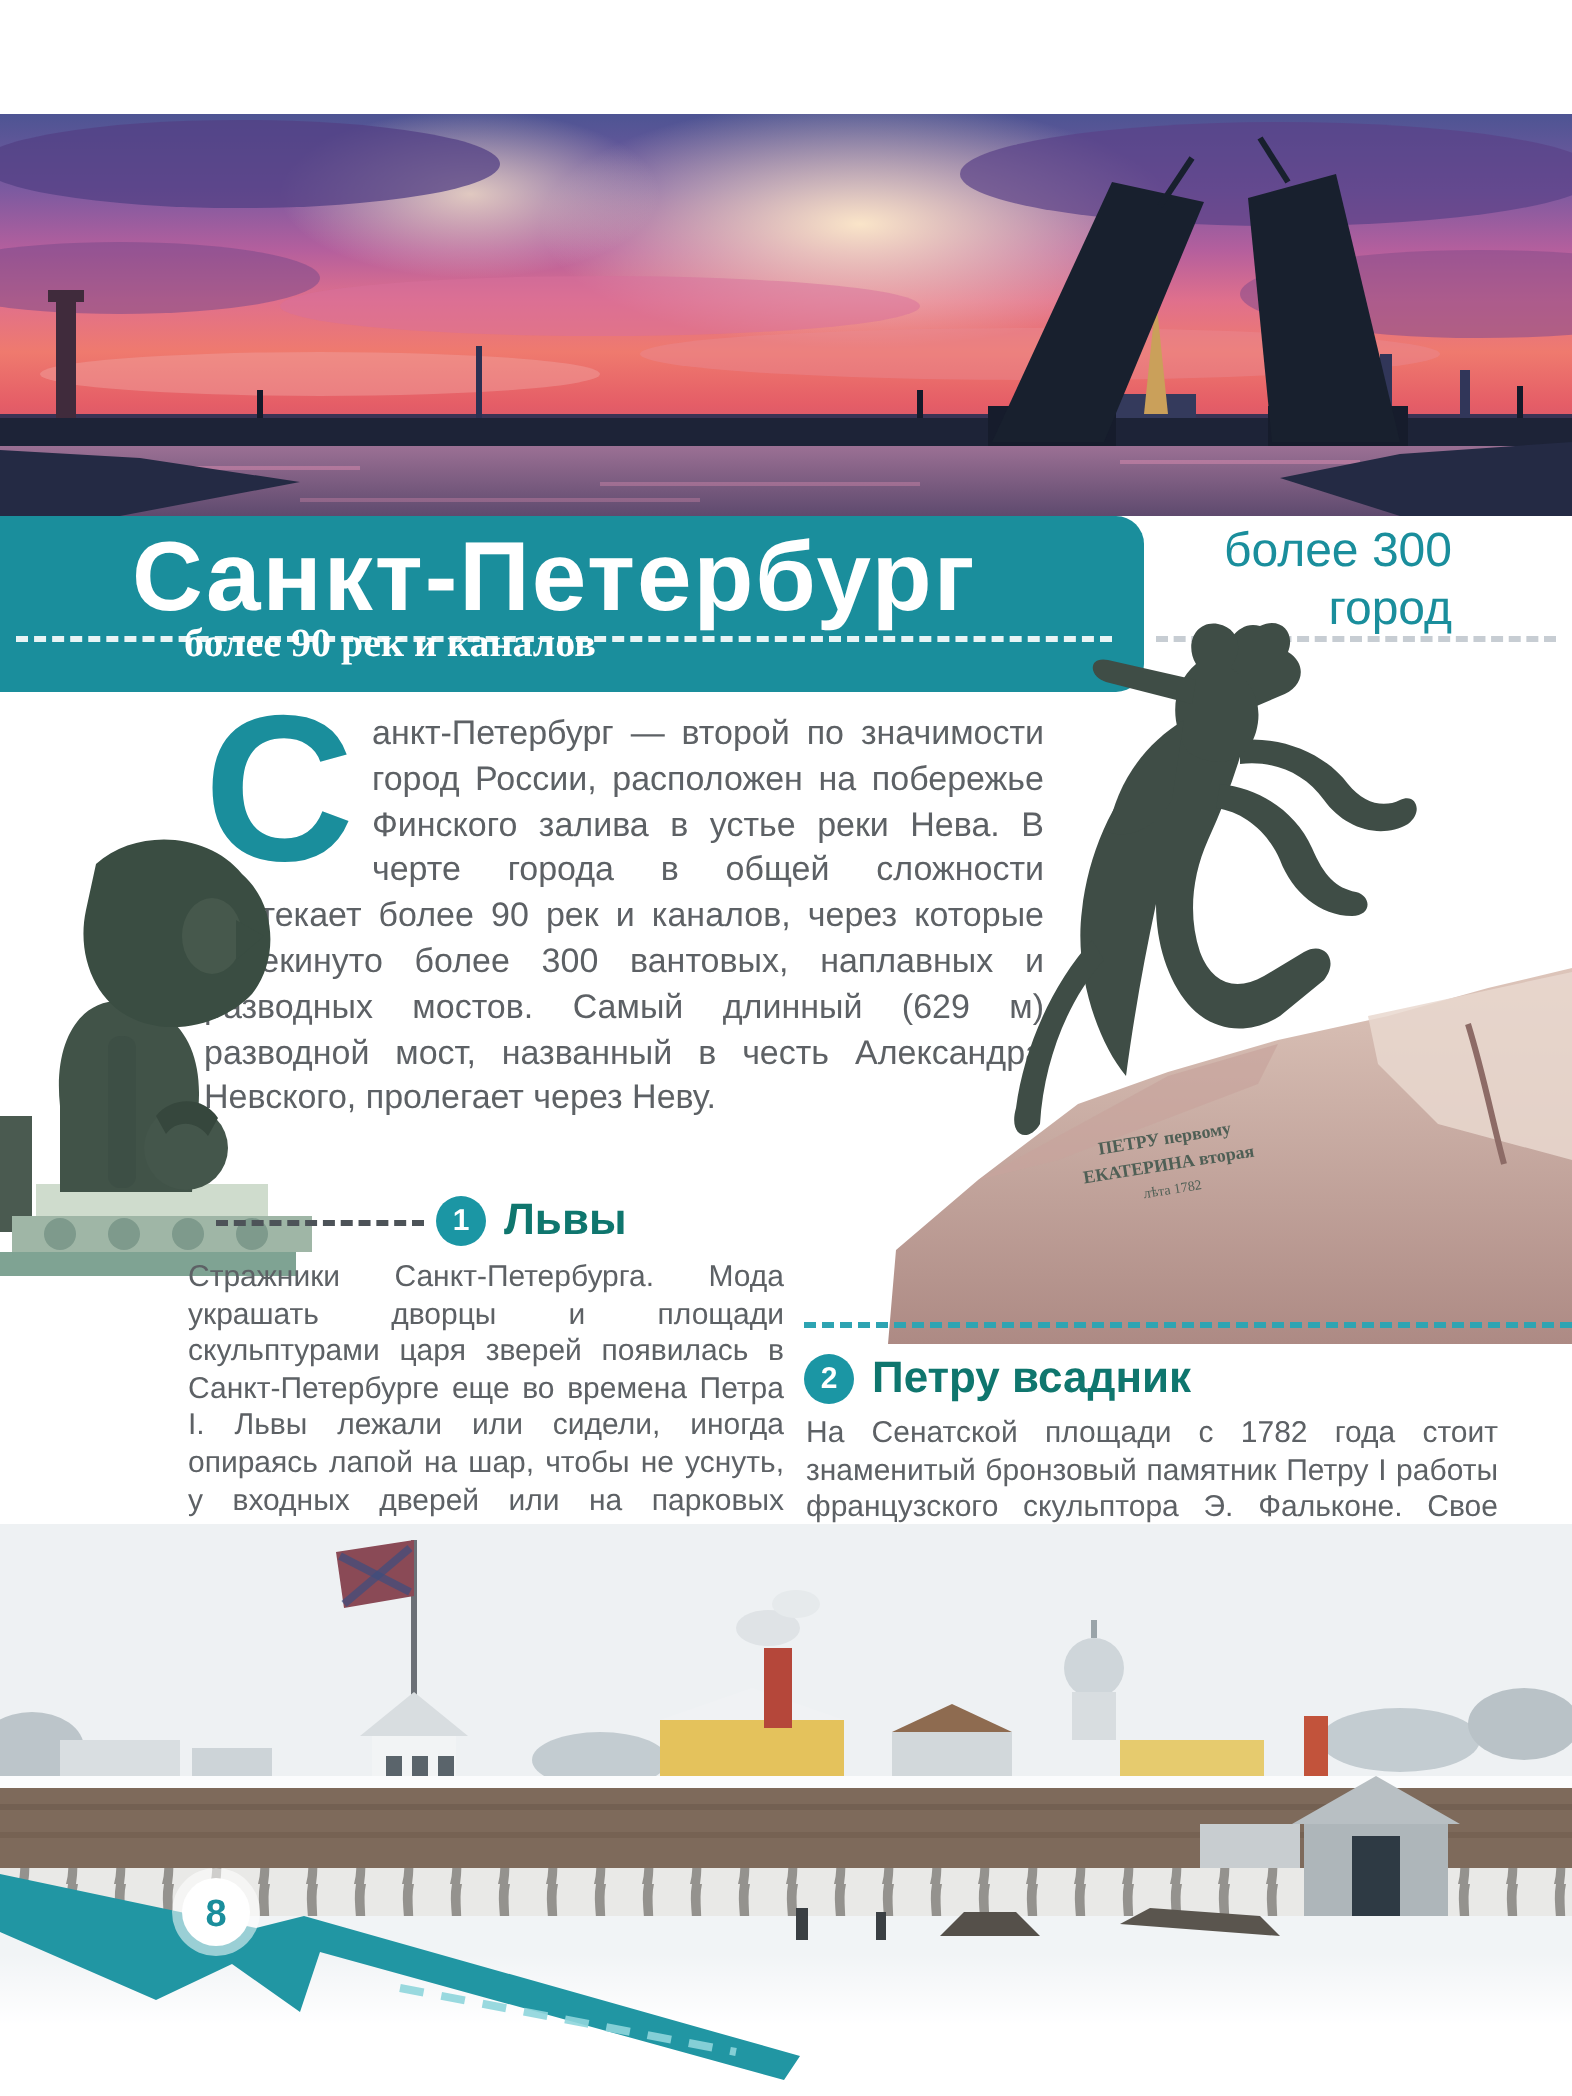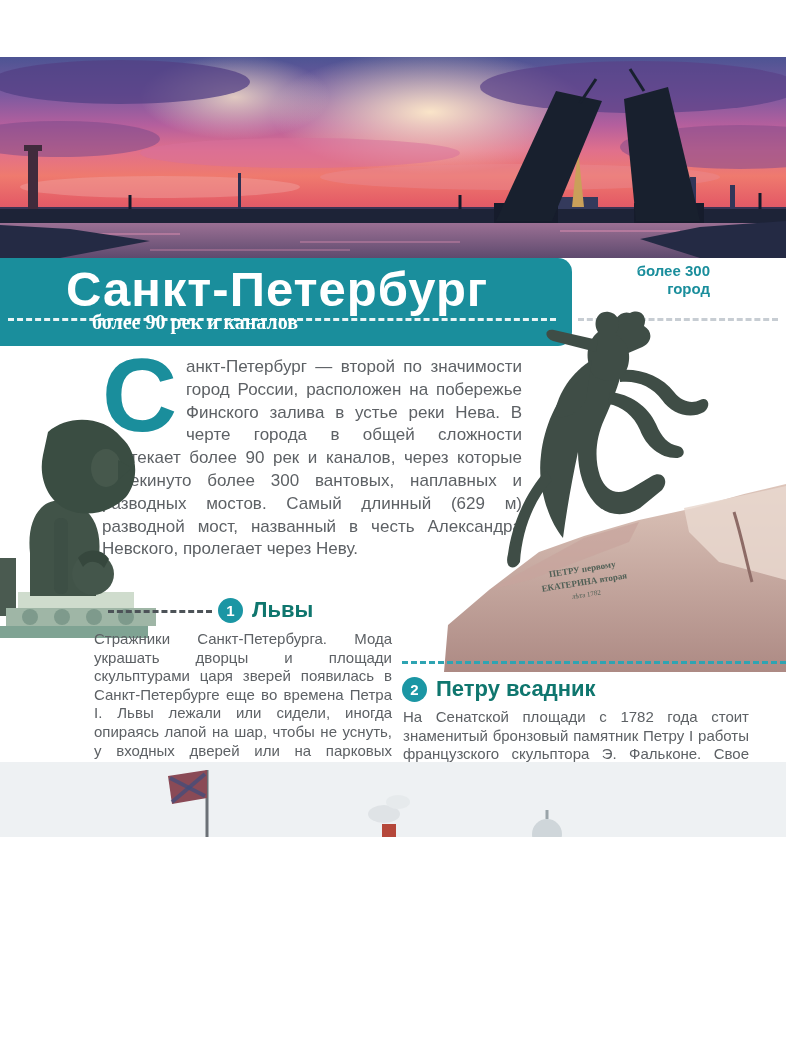--- a/index.html
+++ b/index.html
@@ -1,29 +1,29 @@
 <!DOCTYPE html>
 <html><head>
 <meta charset="utf-8">
 <style>
   html,body{margin:0;padding:0;background:#ffffff;}
-  .page{position:relative;width:786px;height:837px;background:#ffffff;overflow:hidden;
+  .page{position:relative;width:786px;height:1048px;background:#ffffff;overflow:hidden;
         font-family:"Liberation Sans", sans-serif;}
   
   .top-photo{position:absolute;left:0;top:57px;width:786px;height:201px;}
   
   .banner{position:absolute;left:0;top:258px;width:572px;height:88px;background:#1a8e9c;
           border-radius:0 14px 14px 0;}
   .banner-title{position:absolute;left:66px;top:3px;font-size:49px;font-weight:bold;color:#ffffff;
                 letter-spacing:1px;white-space:nowrap;}
   .banner-dash{position:absolute;left:8px;top:60px;width:548px;border-top:3px dashed rgba(255,255,255,.9);}
   .banner-sub{position:absolute;left:92px;top:53px;font-size:20px;font-weight:bold;color:#ffffff;font-family:Liberation Serif, serif;}
   .head-dash-right{position:absolute;left:578px;top:318px;width:200px;border-top:3px dashed #c7cdd3;}
-  .stat-badge{position:absolute;right:76px;top:262px;text-align:right;color:#1a8e9c;
-              font-weight:bold;font-size:15px;line-height:1.2;}
+  .stat-badge{position:absolute;right:60px;top:262px;text-align:right;color:#1a8e9c;
+              font-weight:normal;font-size:24px;line-height:1.2;}
   
   .intro{position:absolute;left:102px;top:356px;width:420px;color:#5d6165;font-size:17px;
          line-height:22.8px;text-align:justify;}
   .dropcap{float:left;width:74px;height:68px;margin:2px 10px 0 0;font-size:104px;line-height:74px;
            font-weight:bold;color:#1a8e9c;}
   
   .lion-img{position:absolute;left:0;top:408px;width:170px;height:230px;}
   .horseman-img{position:absolute;right:0;top:280px;width:352px;height:400px;z-index:2;}
   
   .s1-leader{position:absolute;left:108px;top:610px;width:104px;border-top:3px dashed #4d5358;z-index:3;}

